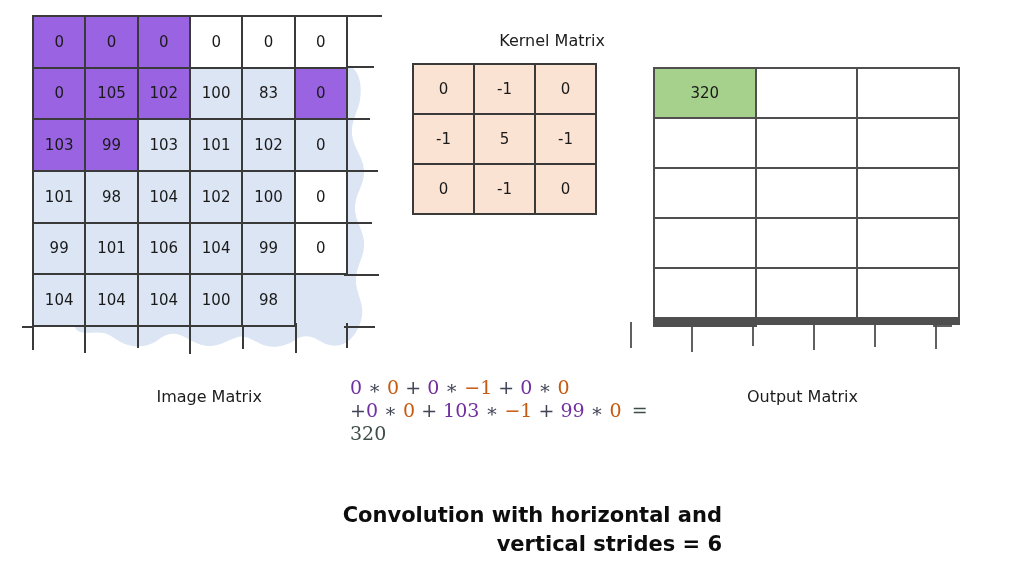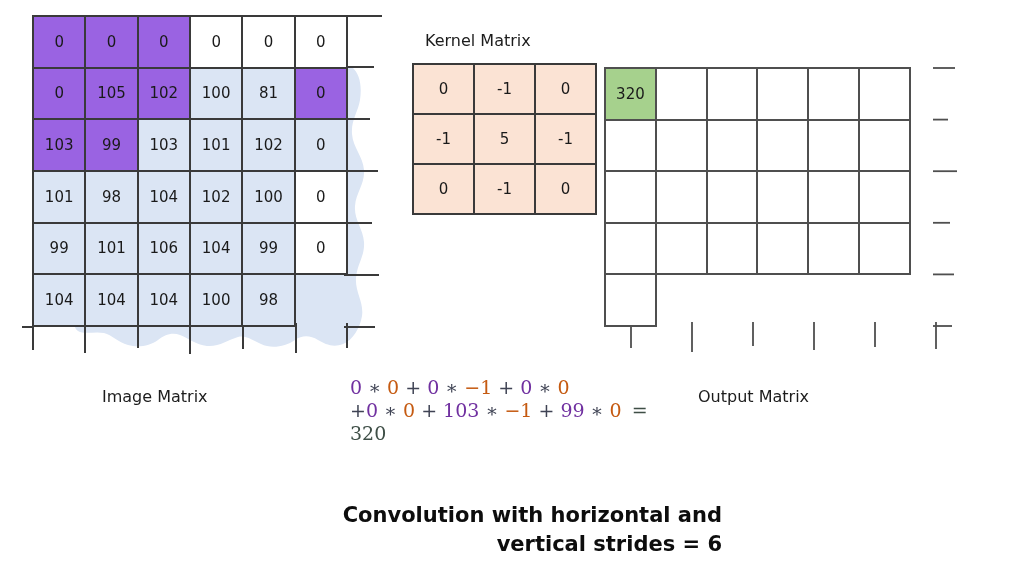--- a/index.html
+++ b/index.html
@@ -8,30 +8,30 @@
   .decor{position:absolute;pointer-events:none;}
   .grid{position:absolute;display:grid;box-sizing:border-box;
         border-top:2px solid var(--grid_line);border-left:2px solid var(--grid_line);}
   .grid .cell{box-sizing:border-box;border-right:2px solid var(--grid_line);
         border-bottom:2px solid var(--grid_line);display:flex;align-items:center;justify-content:center;
         font-size:15px;color:#1a1a1a;}
   #image-grid{left:32px;top:15px;width:316px;height:312px;
         grid-template-columns:repeat(6,1fr);grid-template-rows:repeat(6,1fr);}
   #kernel-grid{left:412px;top:63px;width:185px;height:152px;
         grid-template-columns:repeat(3,1fr);grid-template-rows:repeat(3,1fr);}
-  #output-grid{left:604px;top:67px;width:307px;height:260px;
-        grid-template-columns:repeat(6,1fr);grid-template-rows:repeat(5,1fr);
+  #output-grid{left:653px;top:67px;width:307px;height:260px;
+        grid-template-columns:repeat(3,1fr);grid-template-rows:repeat(5,1fr);
         border-color:var(--grid_line_light);}
   #output-grid .cell{border-color:var(--grid_line_light);}
   .cell.p{background:var(--cell_purple);}
   .cell.b{background:var(--cell_blue);}
   .cell.w{background:#ffffff;}
   .cell.k{background:var(--cell_peach);}
   .cell.g{background:var(--cell_green);}
-  .mlabel{position:absolute;font-size:16px;color:#1c1c1c;text-align:left;}
+  .mlabel{position:absolute;font-size:16px;color:#1c1c1c;text-align:right;}
   #kernel-label{left:425px;top:31px;width:180px;}
   #image-label{left:102px;top:387px;width:160px;}
   #output-label{left:698px;top:387px;width:160px;}
   #formula{position:absolute;left:350px;top:376px;width:310px;text-align:left;
         font-family:"DejaVu Serif","Liberation Serif",serif;font-size:19px;line-height:23px;}
   .f-i{color:var(--f_img);}
   .f-k{color:var(--f_ker);}
   .f-o{color:var(--f_op);}
   .f-r{color:var(--f_res);margin-left:10px;}
   #caption{position:absolute;left:298px;top:501px;width:424px;text-align:right;
@@ -94,21 +94,21 @@
       <div class="cell p">0</div>
       <div class="cell p">0</div>
       <div class="cell p">0</div>
       <div class="cell w">0</div>
       <div class="cell w">0</div>
       <div class="cell w">0</div>
       <div class="cell p">0</div>
       <div class="cell p">105</div>
       <div class="cell p">102</div>
       <div class="cell b">100</div>
-      <div class="cell b">81</div>
+      <div class="cell b">83</div>
       <div class="cell p">0</div>
       <div class="cell p">103</div>
       <div class="cell p">99</div>
       <div class="cell b">103</div>
       <div class="cell b">101</div>
       <div class="cell b">102</div>
       <div class="cell b">0</div>
       <div class="cell b">101</div>
       <div class="cell b">98</div>
       <div class="cell b">104</div>

